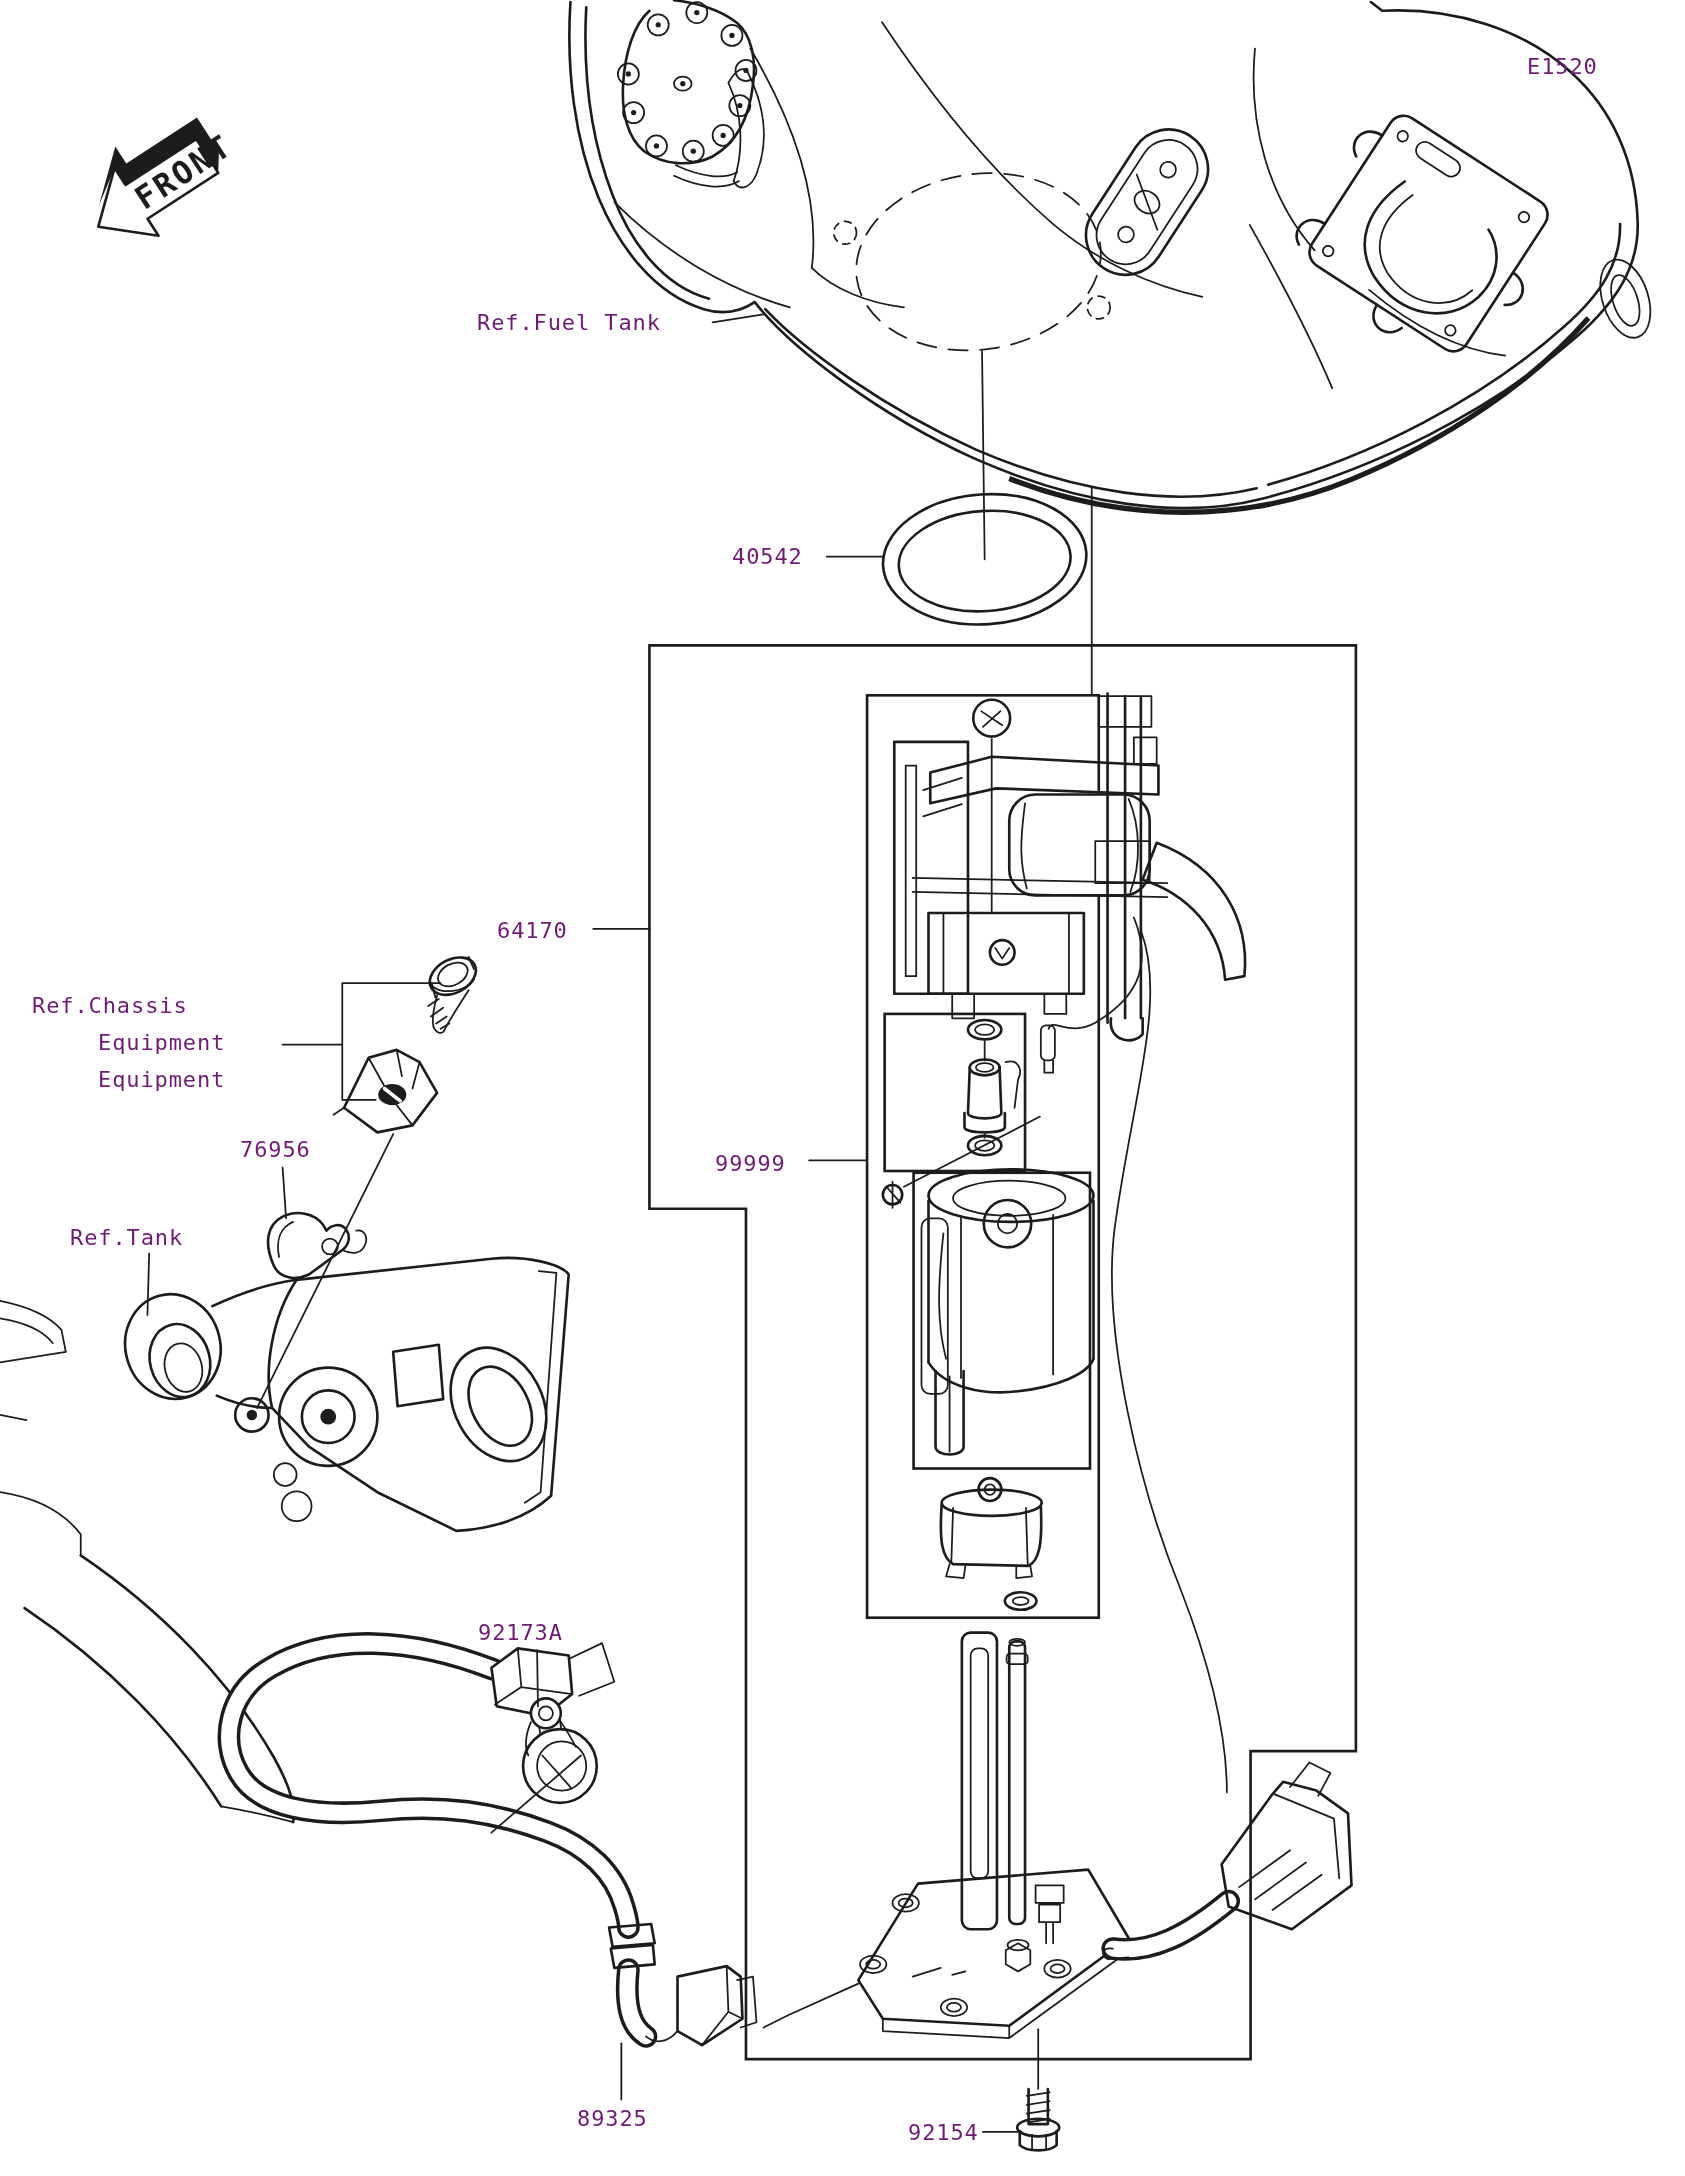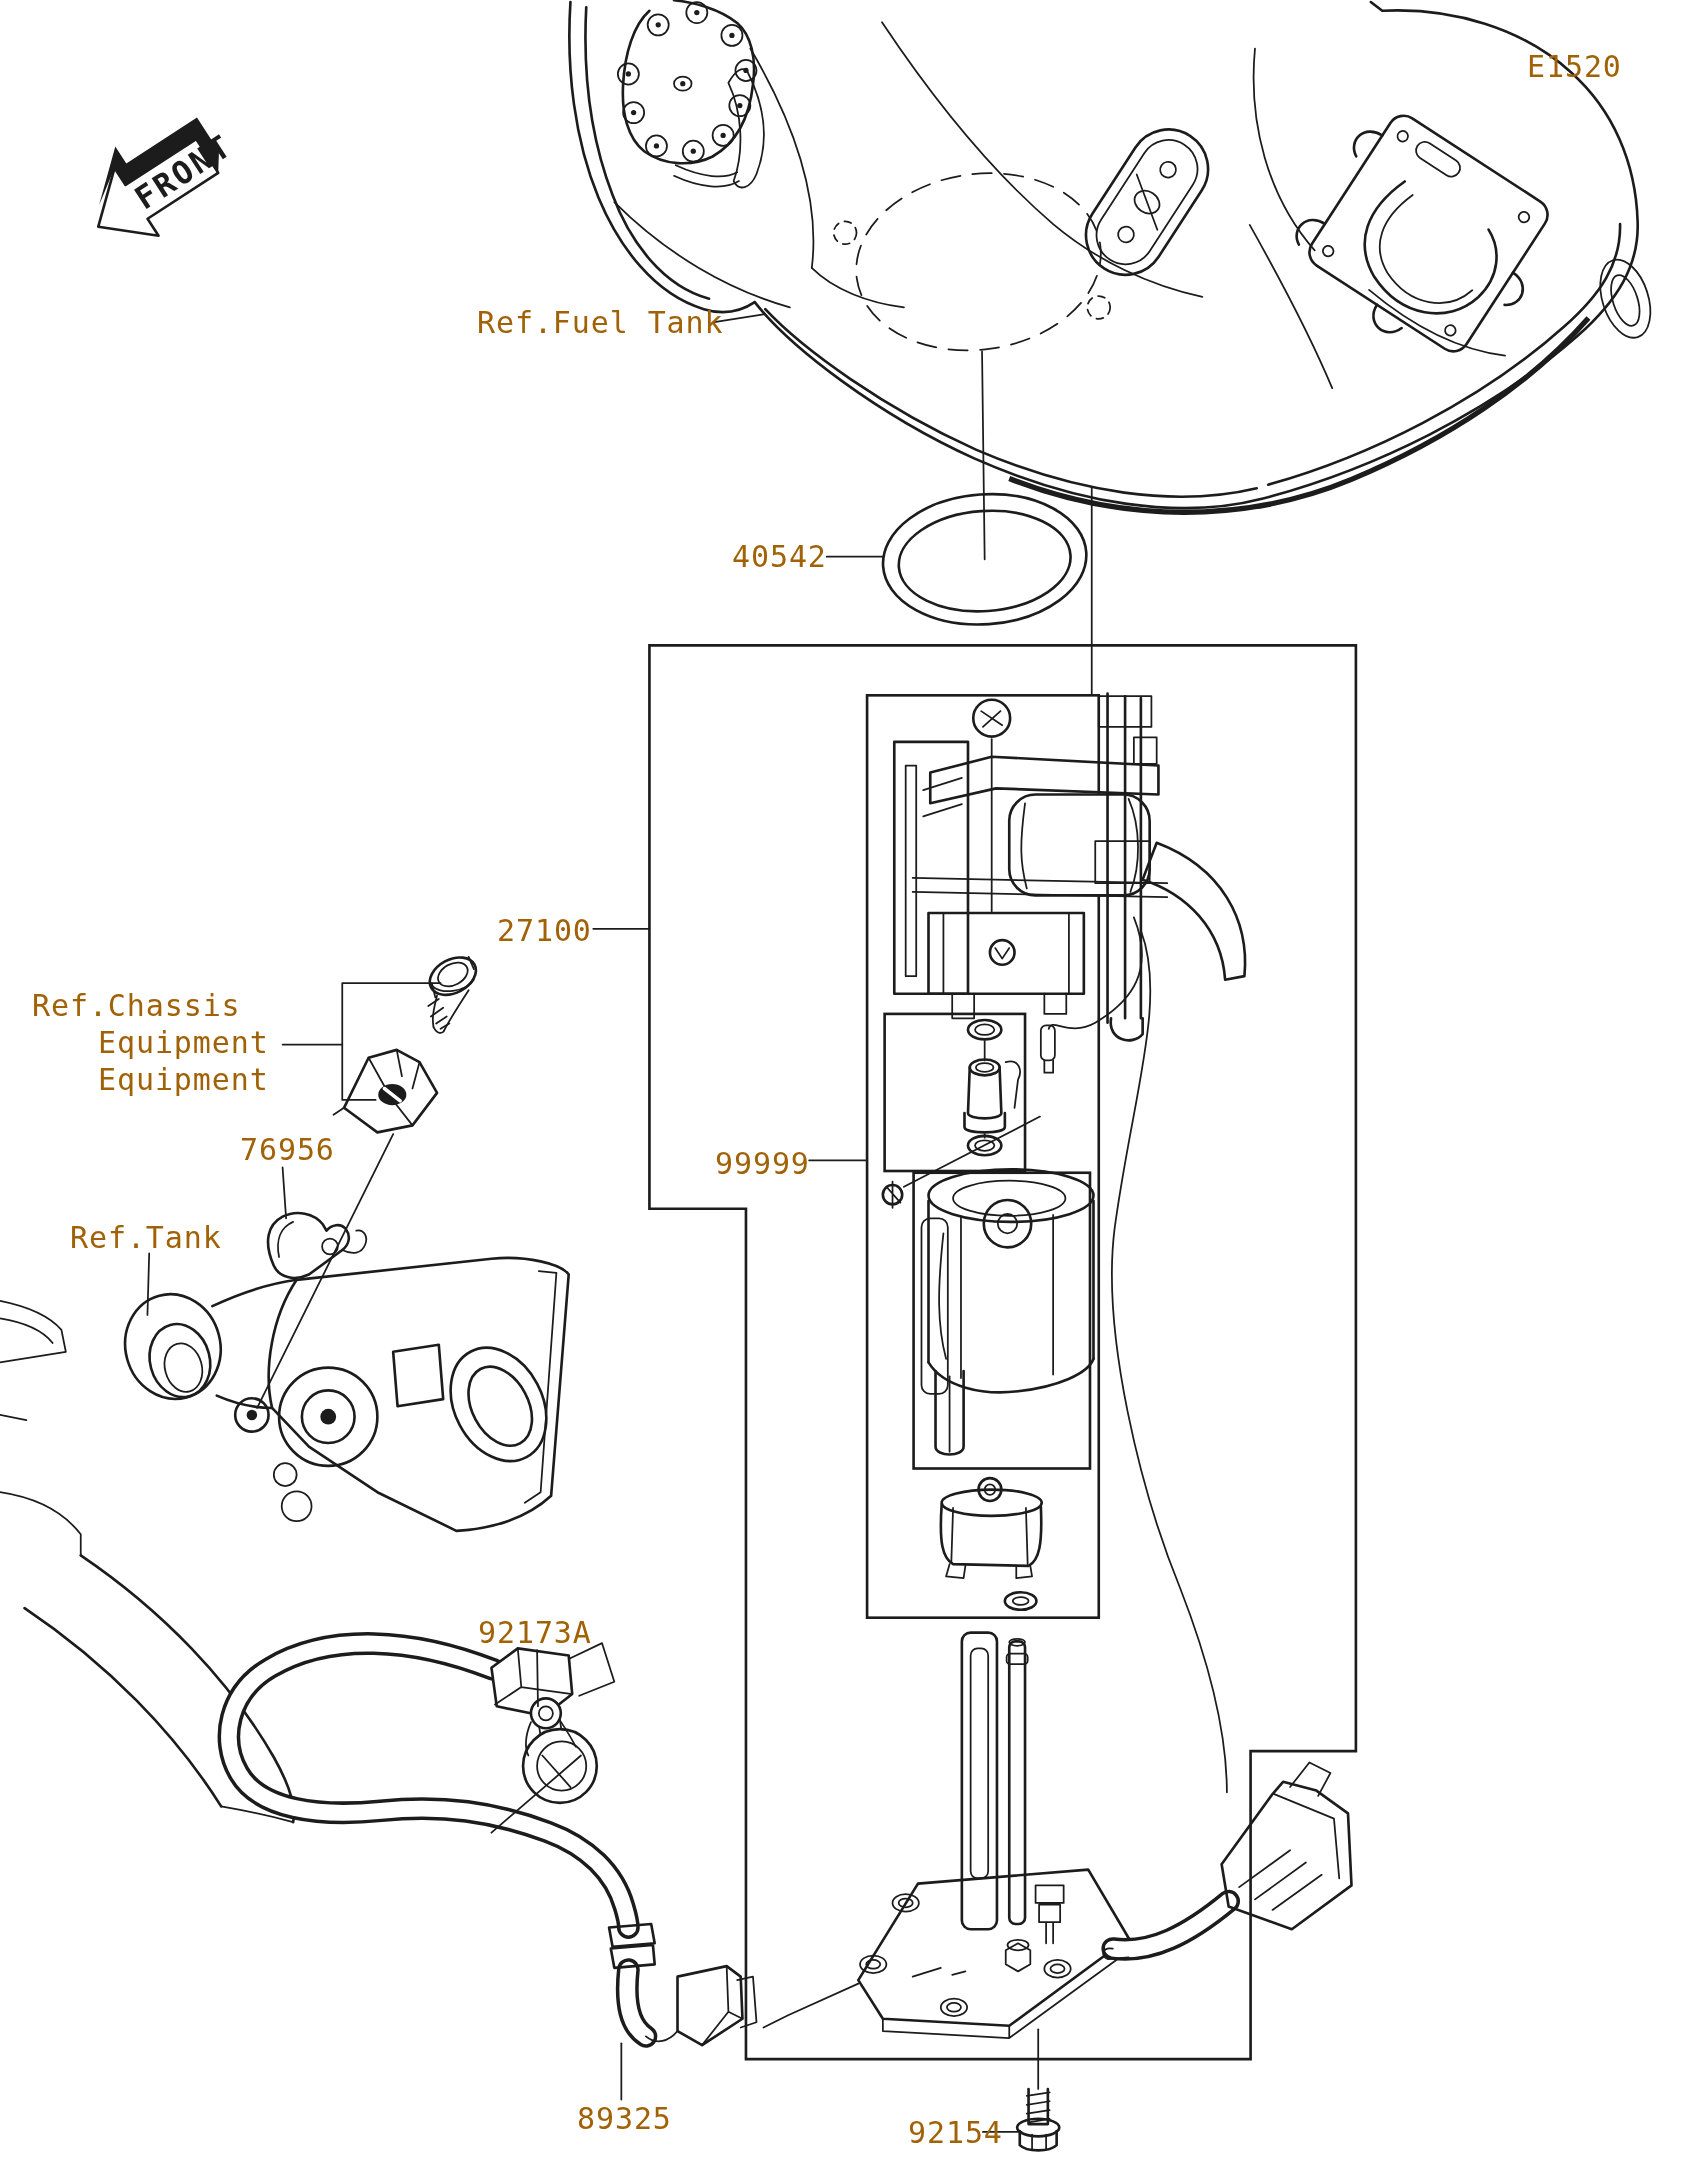--- a/index.html
+++ b/index.html
@@ -8,21 +8,21 @@
   svg{position:absolute;left:0;top:0;}
   svg *{vector-effect:none;}
   .art{stroke:#1c1c1c;fill:none;stroke-width:3;stroke-linecap:round;stroke-linejoin:round;}
   .thin{stroke-width:2;}
   .thick{stroke-width:6;}
   .boxline{stroke:#1c1c1c;fill:none;stroke-width:3;}
   .whitefill{fill:#ffffff;}
   .inkfill{fill:#1c1c1c;stroke:none;}
   .hoseblack{stroke:#1c1c1c;fill:none;stroke-width:26;stroke-linecap:round;}
   .hosewhite{stroke:#ffffff;fill:none;stroke-width:18;stroke-linecap:round;}
-  .lbl{position:absolute;font-size:30px;line-height:32px;color:#a16207;white-space:pre;letter-spacing:0.9px;}
+  .lbl{position:absolute;font-size:22px;line-height:32px;color:#701a75;white-space:pre;letter-spacing:0.9px;}
   .front-text{font-family:"DejaVu Sans Mono",monospace;font-weight:700;font-size:36px;fill:#1c1c1c;letter-spacing:3px;}
 </style>
 </head>
 <body>
 
 <div id="page">
 
 <svg width="1685" height="2177" viewBox="0 0 1920 2480">
 
   <g>
@@ -349,21 +349,21 @@
     <path d="M 922,1322 L 988,1322"></path>
     <path d="M 612,1880 L 613,1944"></path>
     <path d="M 708,2392 L 708,2328"></path>
     <path d="M 1120,2429 L 1164,2429"></path>
   </g>
 </svg>
 
   <div class="lbl" style="left:1527px;top:51px">E1520</div>
   <div class="lbl" style="left:477px;top:307px">Ref.Fuel Tank</div>
   <div class="lbl" style="left:732px;top:541px">40542</div>
-  <div class="lbl" style="left:497px;top:915px">27100</div>
+  <div class="lbl" style="left:497px;top:915px">64170</div>
   <div class="lbl" style="left:32px;top:990px">Ref.Chassis</div>
   <div class="lbl" style="left:98px;top:1027px">Equipment</div>
   <div class="lbl" style="left:98px;top:1064px">Equipment</div>
   <div class="lbl" style="left:240px;top:1134px">76956</div>
   <div class="lbl" style="left:70px;top:1222px">Ref.Tank</div>
   <div class="lbl" style="left:715px;top:1148px">99999</div>
   <div class="lbl" style="left:478px;top:1617px">92173A</div>
   <div class="lbl" style="left:577px;top:2103px">89325</div>
   <div class="lbl" style="left:908px;top:2117px">92154</div>
 </div>

